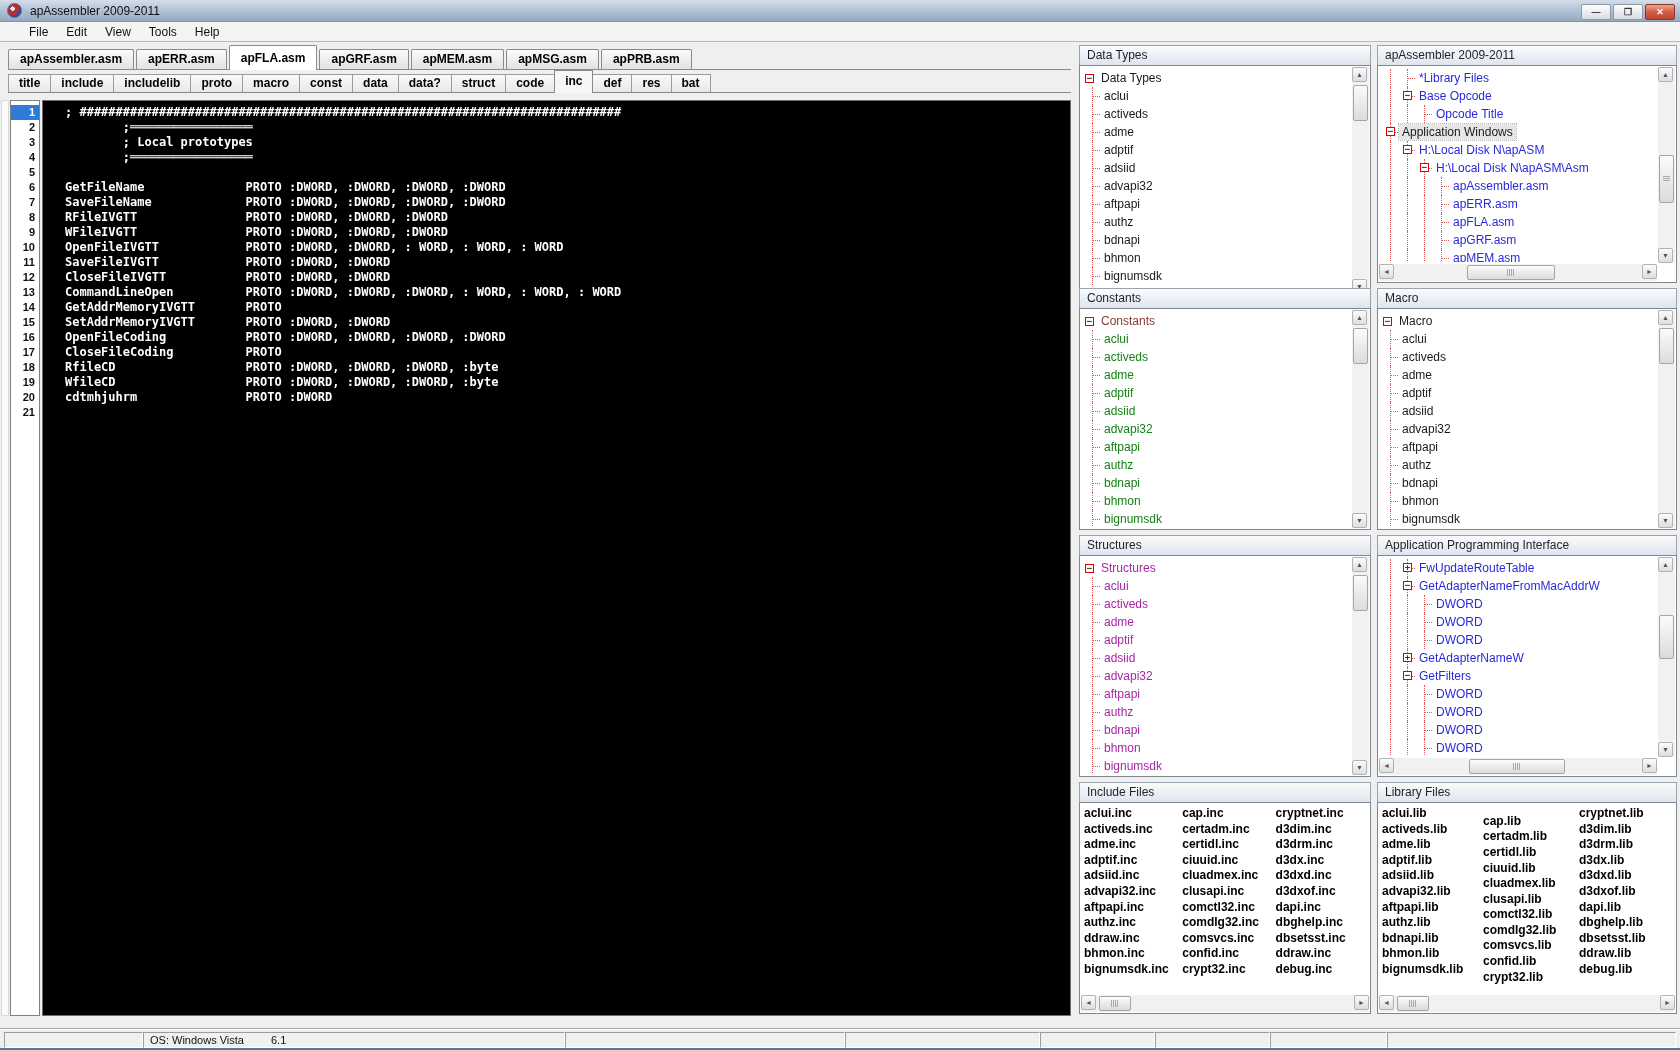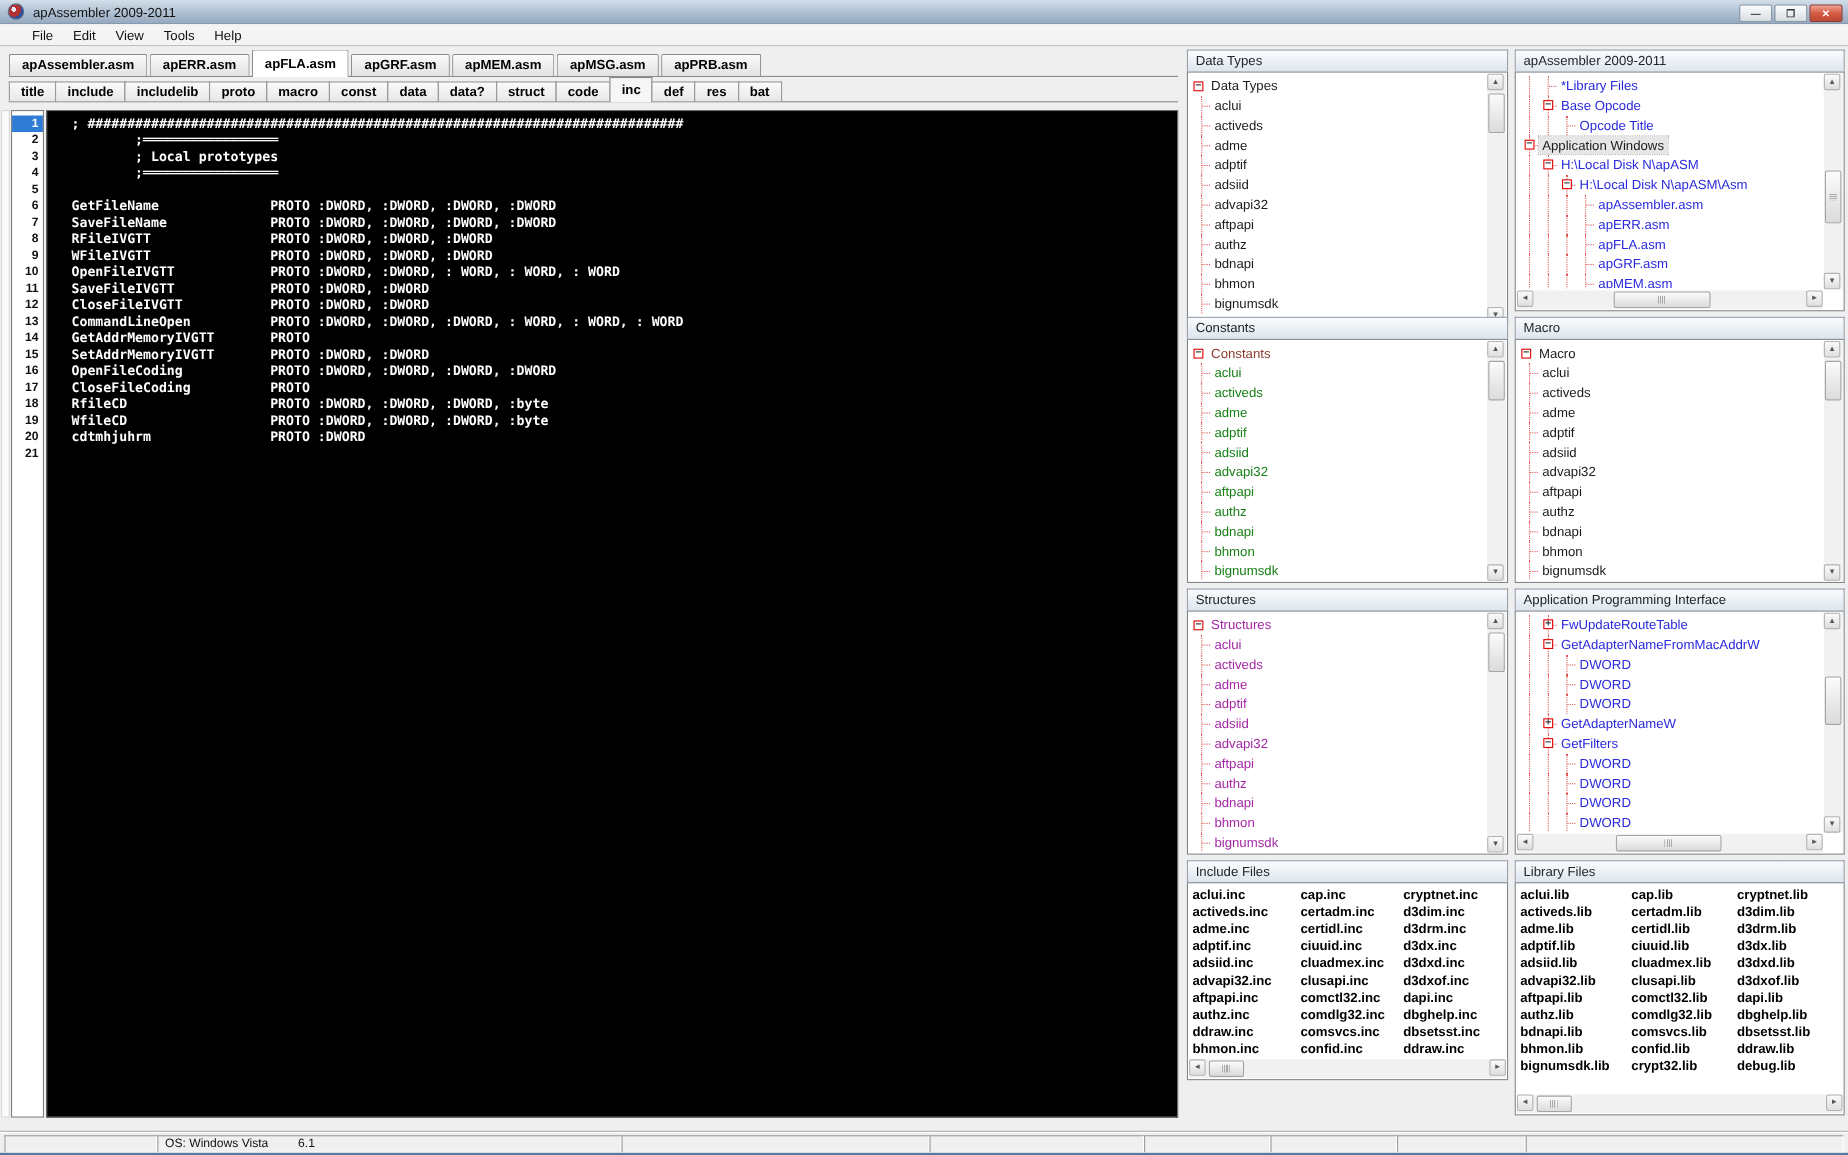--- a/index.html
+++ b/index.html
@@ -599,21 +599,21 @@
               <div class="sbtn" style="bottom: 0px; left: 0px;">▼</div>
               <div class="sthumb" style="left: 1px; right: 1px; top: 58px; height: 44px;"></div>
             </div>
             <div class="hsb" style="right: 19px;">
               <div class="sbtn" style="left: 0px; top: 0px;">◄</div>
               <div class="sbtn" style="right: 0px; top: 0px;">►</div>
               <div class="sthumb gh" style="top: 1px; bottom: 1px; left: 90px; width: 96px;"></div>
             </div>
           </div>
         </div>
-        <div class="panel" style="left: 1079px; top: 740px; width: 292px; height: 200px;">
+        <div class="panel" style="left: 1079px; top: 740px; width: 292px; height: 232px;">
           <div class="phead">Include Files</div>
           <div class="pbody">
             <div class="flist">
               <div class="fcol" style="width: 101px;">
                 <div class="fitem">aclui.inc</div>
                 <div class="fitem">activeds.inc</div>
                 <div class="fitem">adme.inc</div>
                 <div class="fitem">adptif.inc</div>
                 <div class="fitem">adsiid.inc</div>
                 <div class="fitem">advapi32.inc</div>
@@ -667,21 +667,21 @@
                 <div class="fitem">adme.lib</div>
                 <div class="fitem">adptif.lib</div>
                 <div class="fitem">adsiid.lib</div>
                 <div class="fitem">advapi32.lib</div>
                 <div class="fitem">aftpapi.lib</div>
                 <div class="fitem">authz.lib</div>
                 <div class="fitem">bdnapi.lib</div>
                 <div class="fitem">bhmon.lib</div>
                 <div class="fitem">bignumsdk.lib</div>
               </div>
-              <div class="fcol" style="width: 96px;">
+              <div class="fcol" style="width: 96px; justify-content: center;">
                 <div class="fitem">cap.lib</div>
                 <div class="fitem">certadm.lib</div>
                 <div class="fitem">certidl.lib</div>
                 <div class="fitem">ciuuid.lib</div>
                 <div class="fitem">cluadmex.lib</div>
                 <div class="fitem">clusapi.lib</div>
                 <div class="fitem">comctl32.lib</div>
                 <div class="fitem">comdlg32.lib</div>
                 <div class="fitem">comsvcs.lib</div>
                 <div class="fitem">confid.lib</div>

